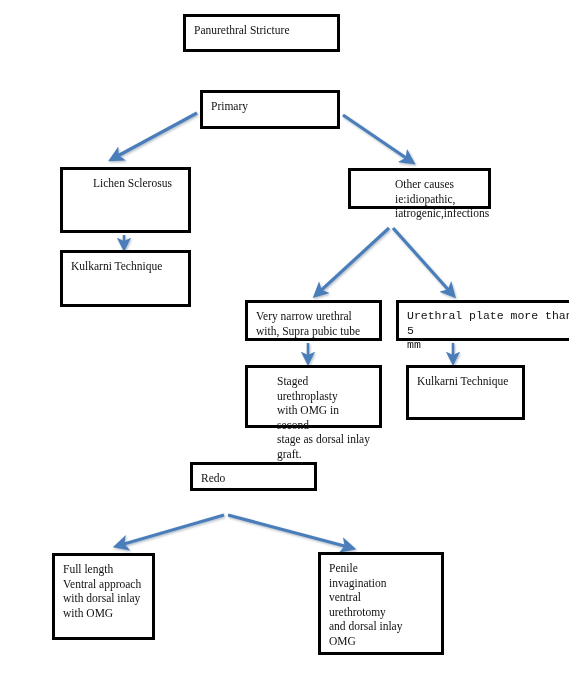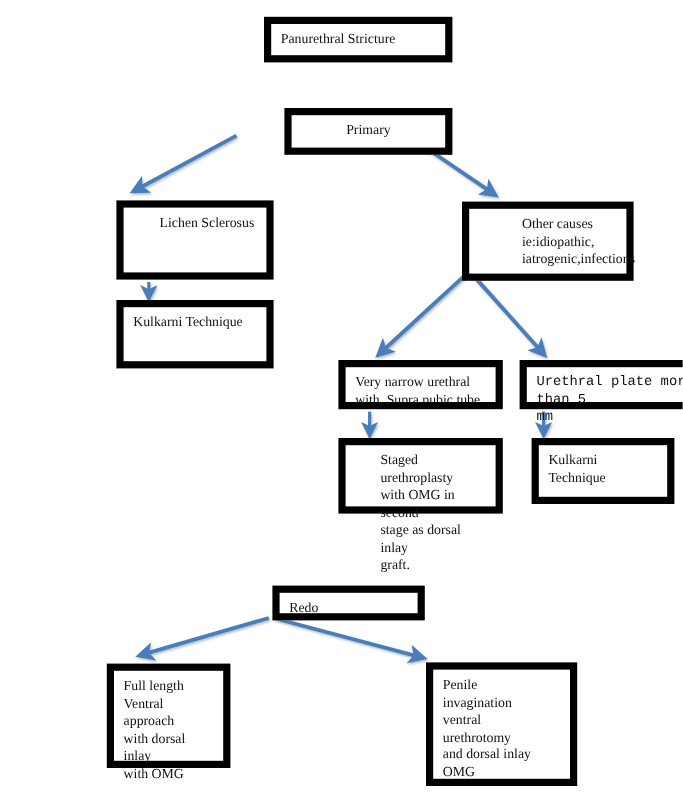--- a/index.html
+++ b/index.html
@@ -11,31 +11,30 @@
     position: relative;
     width: 569px;
     height: 673px;
     background: #ffffff;
     overflow: hidden;
     font-family: "Liberation Serif", "DejaVu Serif", serif;
   }
   .node {
     position: absolute;
     box-sizing: border-box;
-    border: 6px solid #ec4899;
+    border: 3px solid #ec4899;
     background: #ffffff;
     color: #111111;
     font-size: 11.5px;
     line-height: 14.5px;
     padding: 6px 8px 4px 8px;
     white-space: pre-line;
     z-index: 3;
-    margin-left: 37px;
   }
-  .node.center { text-align: center; }
+  .node.center { text-align: left; }
   .arrow-layer {
     position: absolute;
     left: 0; top: 0;
     width: 569px;
     height: 673px;
     z-index: 1;
     pointer-events: none;
   }
 </style>
 </head>
@@ -66,34 +65,34 @@
         <line x1="453" y1="343" x2="453" y2="362" stroke="#4a7ebb" stroke-width="2.6" marker-end="url(#ah-thin)"></line>
         <line x1="224" y1="515" x2="117" y2="546" stroke="#4a7ebb" stroke-width="3.2" marker-end="url(#ah)"></line>
         <line x1="228" y1="515" x2="352" y2="548" stroke="#4a7ebb" stroke-width="3.2" marker-end="url(#ah)"></line>
       </g>
   </svg>
 
   <div id="nodes">
       <div class="node" style="left: 183px; top: 14px; width: 157px; height: 38px; border-color: rgb(0, 0, 0); color: rgb(17, 17, 17);"><span>Panurethral Stricture</span></div>
       <div class="node center" style="left: 200px; top: 90px; width: 140px; height: 39px; border-color: rgb(0, 0, 0); color: rgb(17, 17, 17);"><span>Primary</span></div>
       <div class="node" style="left: 60px; top: 167px; width: 131px; height: 66px; border-color: rgb(0, 0, 0); color: rgb(17, 17, 17); padding-left: 30px;"><span>Lichen Sclerosus</span></div>
-      <div class="node" style="left: 348px; top: 168px; width: 143px; height: 66px; border-color: rgb(0, 0, 0); color: rgb(17, 17, 17); padding-left: 44px;"><span>Other causes
+      <div class="node" style="left: 348px; top: 168px; width: 143px; height: 41px; border-color: rgb(0, 0, 0); color: rgb(17, 17, 17); padding-left: 44px;"><span>Other causes
 ie:idiopathic,
 iatrogenic,infections</span></div>
       <div class="node" style="left: 60px; top: 250px; width: 131px; height: 57px; border-color: rgb(0, 0, 0); color: rgb(17, 17, 17);"><span>Kulkarni Technique</span></div>
       <div class="node" style="left: 245px; top: 300px; width: 137px; height: 41px; border-color: rgb(0, 0, 0); color: rgb(17, 17, 17);"><span>Very narrow urethral
 with, Supra pubic tube</span></div>
       <div class="node" style="left: 396px; top: 300px; width: 188px; height: 41px; border-color: rgb(0, 0, 0); color: rgb(17, 17, 17); font-family: Liberation Mono, monospace;"><span>Urethral plate more than 5
 mm</span></div>
       <div class="node" style="left: 245px; top: 365px; width: 137px; height: 63px; border-color: rgb(0, 0, 0); color: rgb(17, 17, 17); padding-left: 29px;"><span>Staged urethroplasty
 with OMG in second
 stage as dorsal inlay
 graft.</span></div>
       <div class="node" style="left: 406px; top: 365px; width: 119px; height: 55px; border-color: rgb(0, 0, 0); color: rgb(17, 17, 17);"><span>Kulkarni Technique</span></div>
-      <div class="node" style="left: 190px; top: 488px; width: 127px; height: 29px; border-color: rgb(0, 0, 0); color: rgb(17, 17, 17);"><span>Redo</span></div>
+      <div class="node" style="left: 190px; top: 462px; width: 127px; height: 29px; border-color: rgb(0, 0, 0); color: rgb(17, 17, 17);"><span>Redo</span></div>
       <div class="node" style="left: 52px; top: 553px; width: 103px; height: 87px; border-color: rgb(0, 0, 0); color: rgb(17, 17, 17);"><span>Full length
 Ventral approach
 with dorsal inlay
 with OMG</span></div>
       <div class="node" style="left: 318px; top: 552px; width: 126px; height: 103px; border-color: rgb(0, 0, 0); color: rgb(17, 17, 17);"><span>Penile
 invagination
 ventral
 urethrotomy
 and dorsal inlay
 OMG</span></div>

